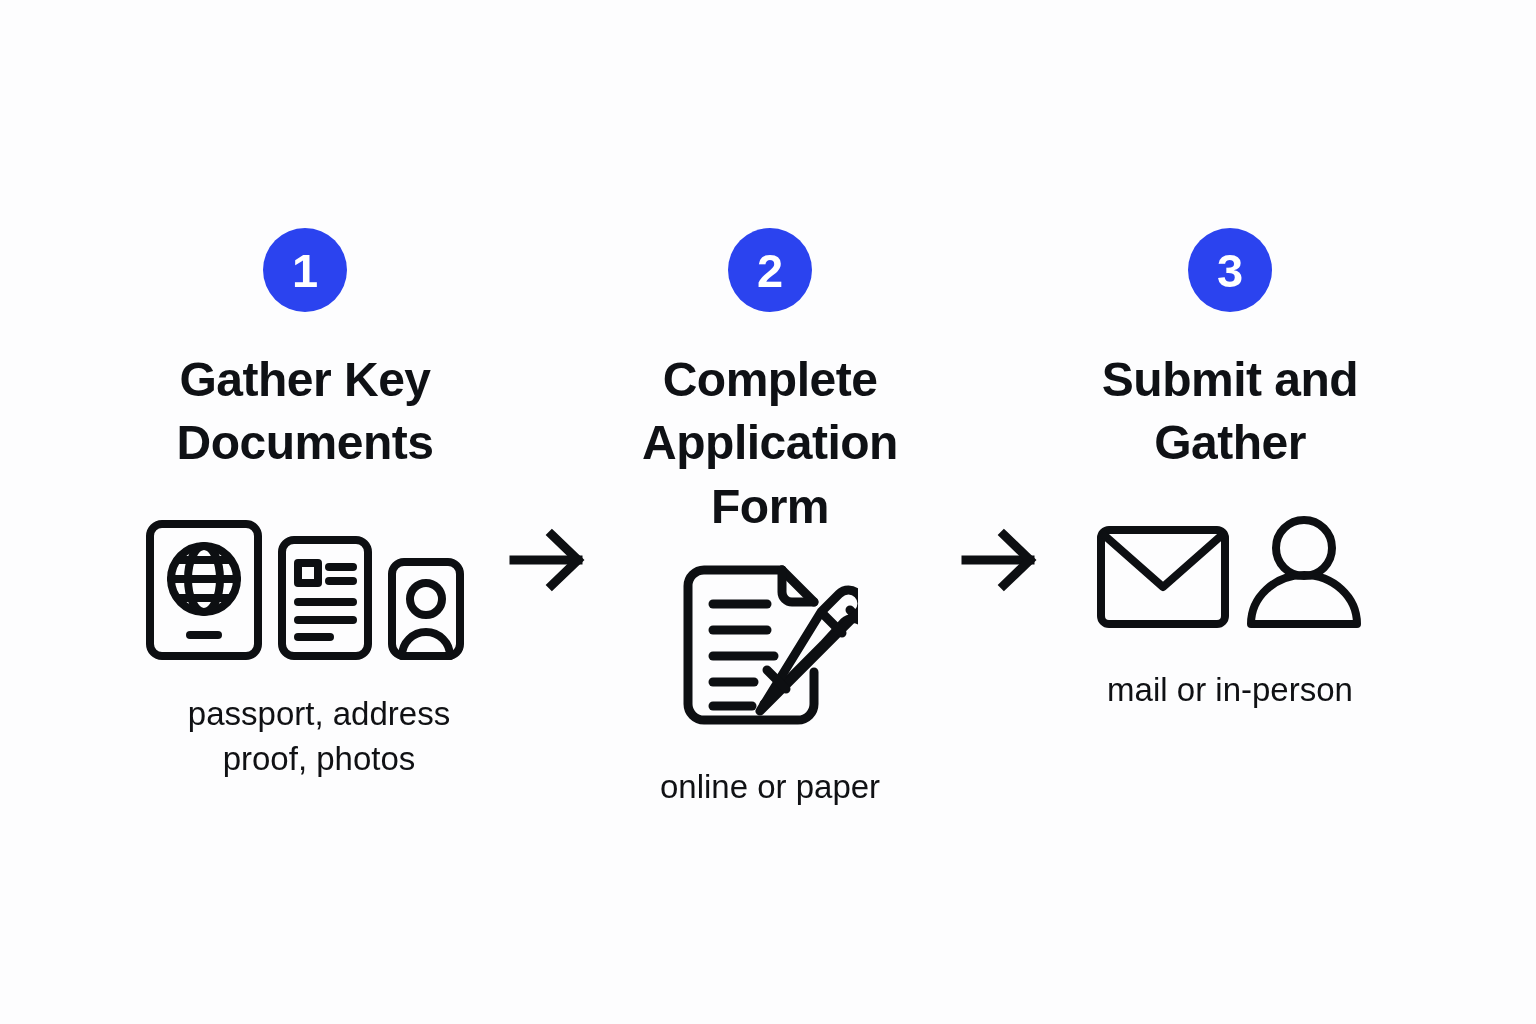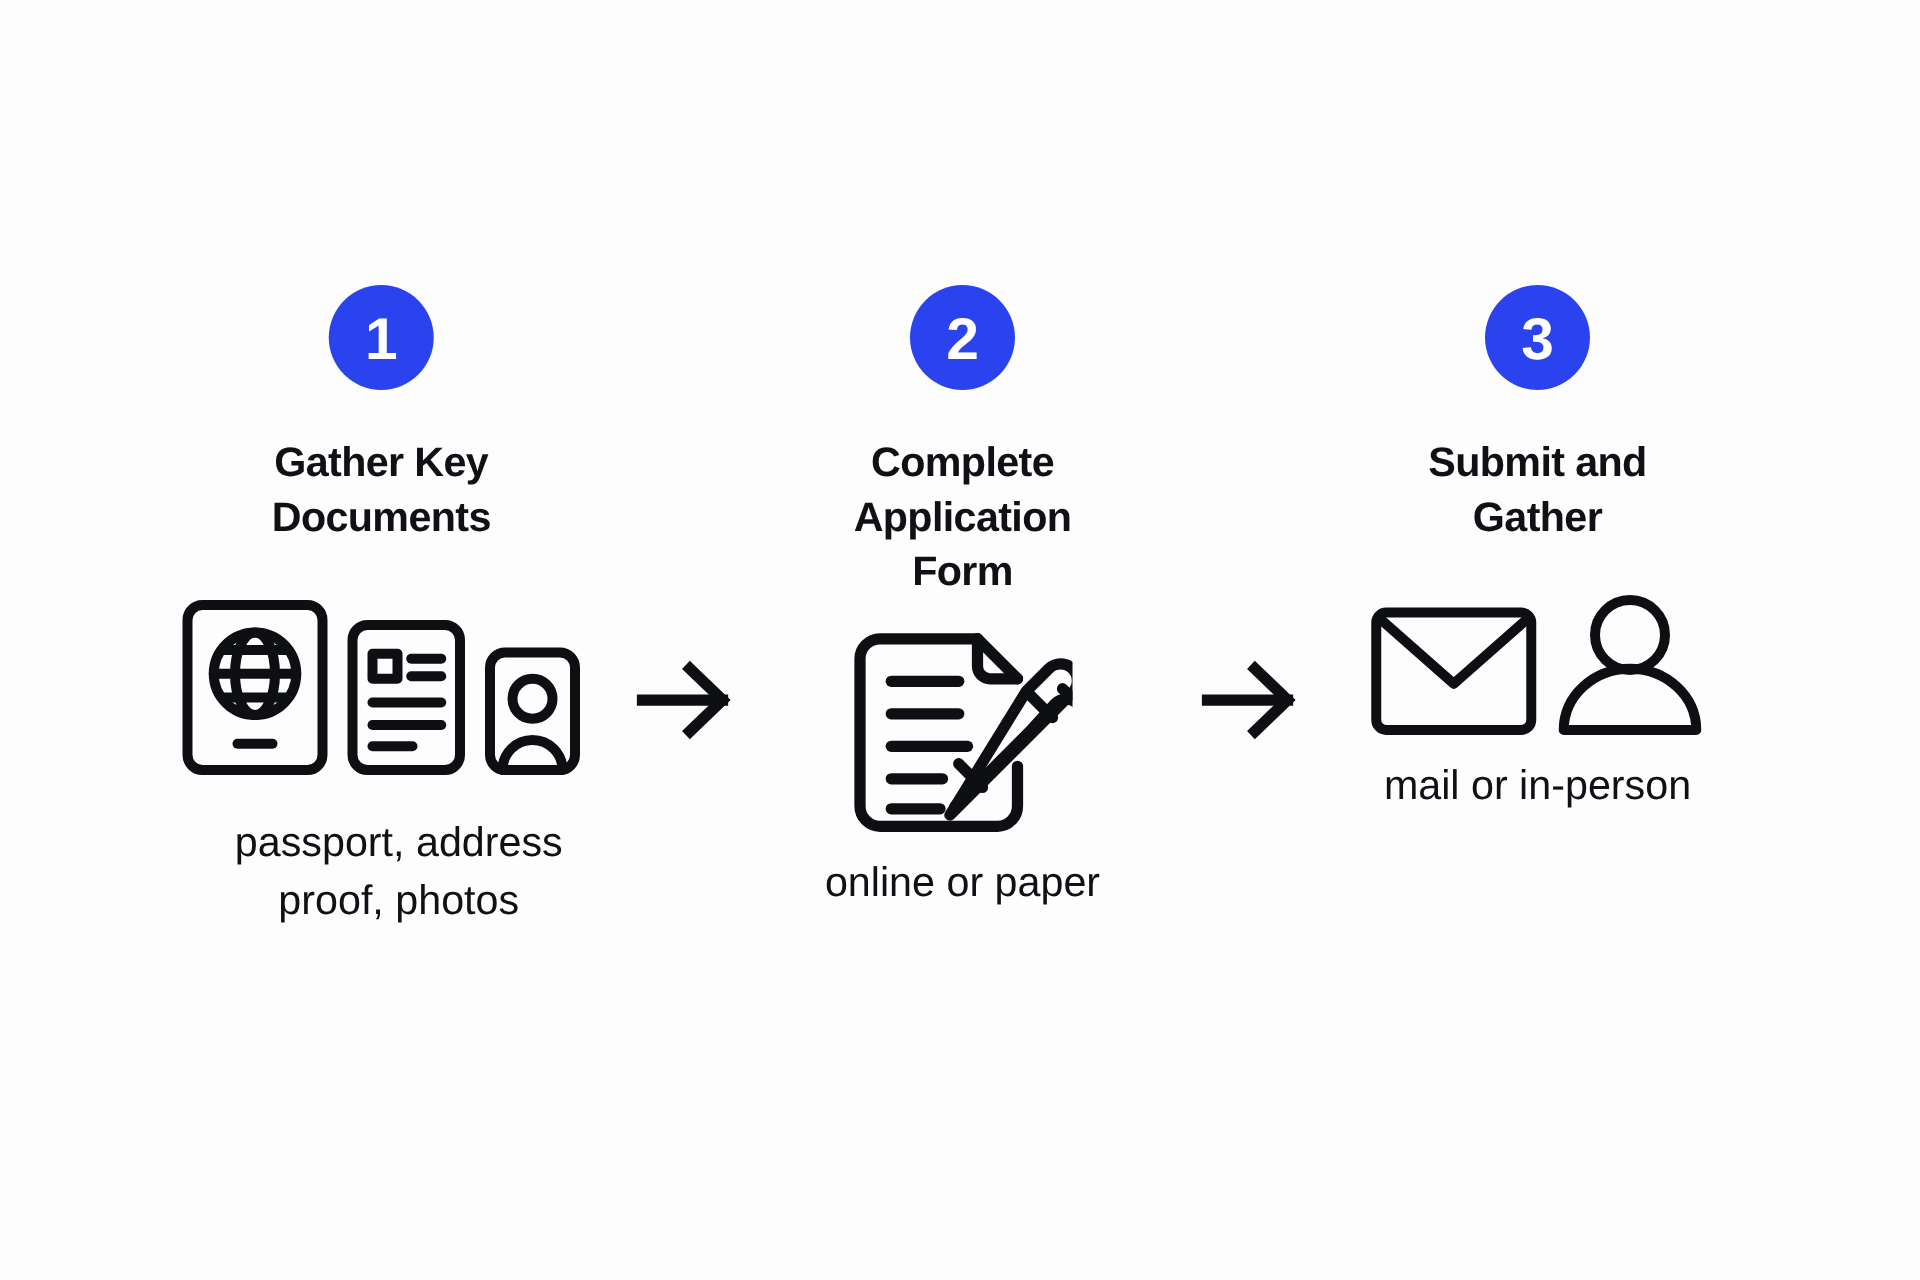--- a/index.html
+++ b/index.html
@@ -46,21 +46,21 @@
     font-weight: bold;
     line-height: 1;
     letter-spacing: 0px;
     flex: 0 0 auto;
   }
 
   .step-title {
     margin-top: 36px;
     text-align: center;
     color: #0f1115;
-    font-size: 33px;
+    font-size: 48px;
     font-weight: bold;
     line-height: 1.32;
     letter-spacing: -0.5px;
     white-space: pre-line;
   }
 
   .icon-row {
     display: flex;
     align-items: flex-end;
     justify-content: center;
@@ -74,24 +74,24 @@
     font-weight: normal;
     line-height: 1.38;
     white-space: pre-line;
   }
 
   
   #step-1 .icon-row   { margin-top: 44px; }
   #step-1 .step-caption { margin-top: 30px; margin-left: 28px; }
 
   #step-2 .icon-row   { margin-top: 26px; }
-  #step-2 .step-caption { margin-top: 10px; }
+  #step-2 .step-caption { margin-top: 32px; }
 
   #step-3 .icon-row   { margin-top: 40px; }
-  #step-3 .step-caption { margin-top: 16px; }
+  #step-3 .step-caption { margin-top: 38px; }
 
   
   .arrow {
     position: absolute;
     top: 524px;
     width: 96px;
     height: 72px;
   }
   #arrow-1 { left: 500px; }
   #arrow-2 { left: 952px; }

